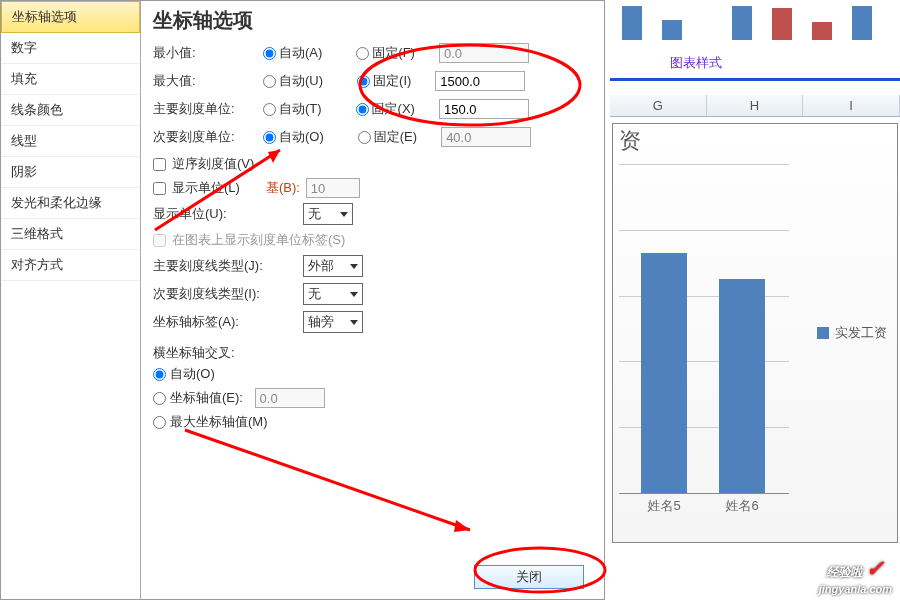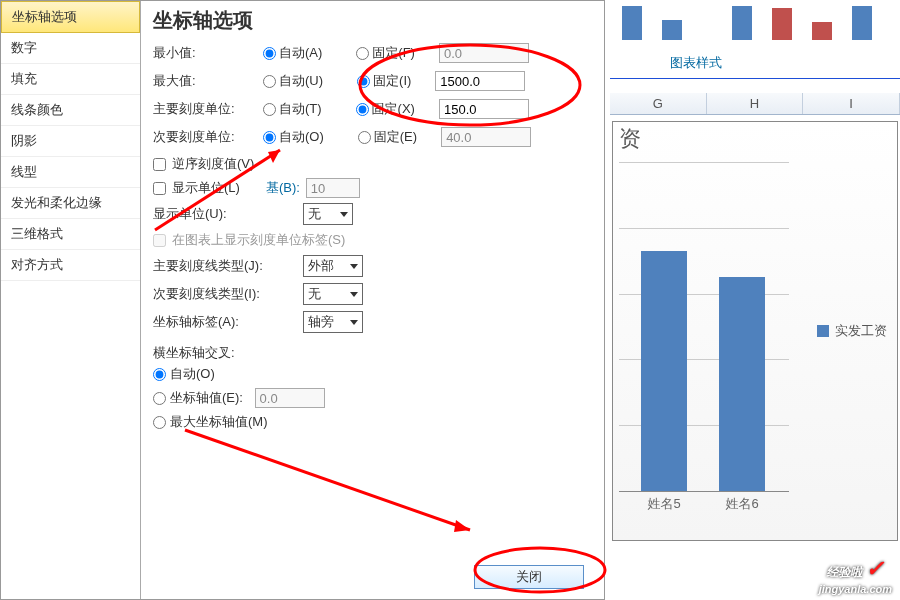--- a/index.html
+++ b/index.html
@@ -13,36 +13,36 @@
 .row { display: flex; align-items: center; height: 26px; margin: 2px 0; }
 .row-label { width: 110px; }
 .radio-group { display: flex; align-items: center; gap: 24px; }
 .radio-opt { display: flex; align-items: center; gap: 3px; }
 .radio-opt input[type=radio] { margin: 0; }
 .fixed-label { margin-left: 10px; }
 .val-input { width: 90px; height: 20px; border: 1px solid #aaa; padding: 0 4px; font-size: 13px; color: #888; background: #f8f8f8; }
 .val-input.active { color: #000; background: #fff; }
 .chk-row { display: flex; align-items: center; gap: 6px; height: 24px; }
 .chk-row input[type=checkbox] { margin: 0; }
-.sub-label { margin-left: 20px; color: #0369a1; }
+.sub-label { margin-left: 20px; color: #c2410c; }
 .select-row { display: flex; align-items: center; height: 28px; }
 .select-row .sel-label { width: 150px; }
 .sel { height: 22px; border: 1px solid #666; background: #fff; padding: 0 4px; display: inline-flex; align-items: center; position: relative; }
 .sel::after { content: ""; position: absolute; right: 4px; top: 8px; border-left: 4px solid transparent; border-right: 4px solid transparent; border-top: 5px solid #333; }
 .sel.w60 { width: 60px; }
 .sel.w50 { width: 50px; }
 .sect-title { margin-top: 8px; }
 .cross-opts { margin-left: 0; }
 .cross-opts .radio-row { display: flex; align-items: center; gap: 4px; height: 24px; }
 .close-btn { position: absolute; right: 20px; bottom: 10px; width: 110px; height: 24px; border: 1px solid #5a8fc9; background: linear-gradient(#f6fbff, #d6ecff); cursor: pointer; text-align: center; line-height: 22px; font-family: Liberation Serif, serif; }
 .right-area { position: absolute; left: 610px; top: 0; width: 290px; height: 600px; background: #fff; }
 .top-bars { height: 40px; display: flex; align-items: flex-end; gap: 20px; padding-left: 12px; }
 .tb { width: 20px; background: #4f81bd; }
 .tb.red { background: #c0504d; }
-.chart-style-label { padding: 14px 0 6px 60px; font-size: 13px; color: #0369a1; border-bottom: 1px solid #1d4ed8; }
+.chart-style-label { padding: 14px 0 6px 60px; font-size: 13px; color: #6d28d9; border-bottom: 3px solid #1d4ed8; }
 .col-headers { display: flex; height: 22px; border-bottom: 1px solid #a2b5cd; margin-top: 14px; background: linear-gradient(#f7f9fc, #e8eef5); }
 .col-h { flex: 1; text-align: center; line-height: 22px; border-right: 1px solid #c3cfde; color: #555; }
 .chart-box { position: relative; height: 420px; border: 1px solid #888; margin: 6px 2px 0 2px; background: linear-gradient(#fff, #f5f5f5); }
 .chart-title { position: absolute; left: 6px; top: 2px; font-size: 22px; color: #5a5a5a; font-weight: 500; }
 .plot { position: absolute; left: 6px; top: 40px; width: 170px; height: 330px; border-bottom: 1px solid #888; }
 .plot .gridline { position: absolute; left: 0; right: 0; border-top: 1px solid #ccc; }
 .bar { position: absolute; bottom: 0; width: 46px; background: #4f81bd; }
 .xlab { position: absolute; bottom: -22px; width: 70px; text-align: center; color: #666; font-size: 13px; margin-top: 24px; }
 .legend { position: absolute; right: 10px; top: 200px; display: flex; align-items: center; gap: 6px; color: #555; }
 .legend-swatch { width: 12px; height: 12px; background: #4f81bd; }
@@ -52,22 +52,22 @@
 </style>
 </head>
 <body>
 
 <div class="dialog">
   <div class="sidebar">
     <div class="sidebar-item selected">坐标轴选项</div>
     <div class="sidebar-item">数字</div>
     <div class="sidebar-item">填充</div>
     <div class="sidebar-item">线条颜色</div>
+    <div class="sidebar-item">线型</div>
     <div class="sidebar-item">阴影</div>
-    <div class="sidebar-item">线型</div>
     <div class="sidebar-item">发光和柔化边缘</div>
     <div class="sidebar-item">三维格式</div>
     <div class="sidebar-item">对齐方式</div>
   </div>
 
   <div class="main">
     <div class="main-title">坐标轴选项</div>
 
     <div class="row">
       <span class="row-label">最小值:</span>

